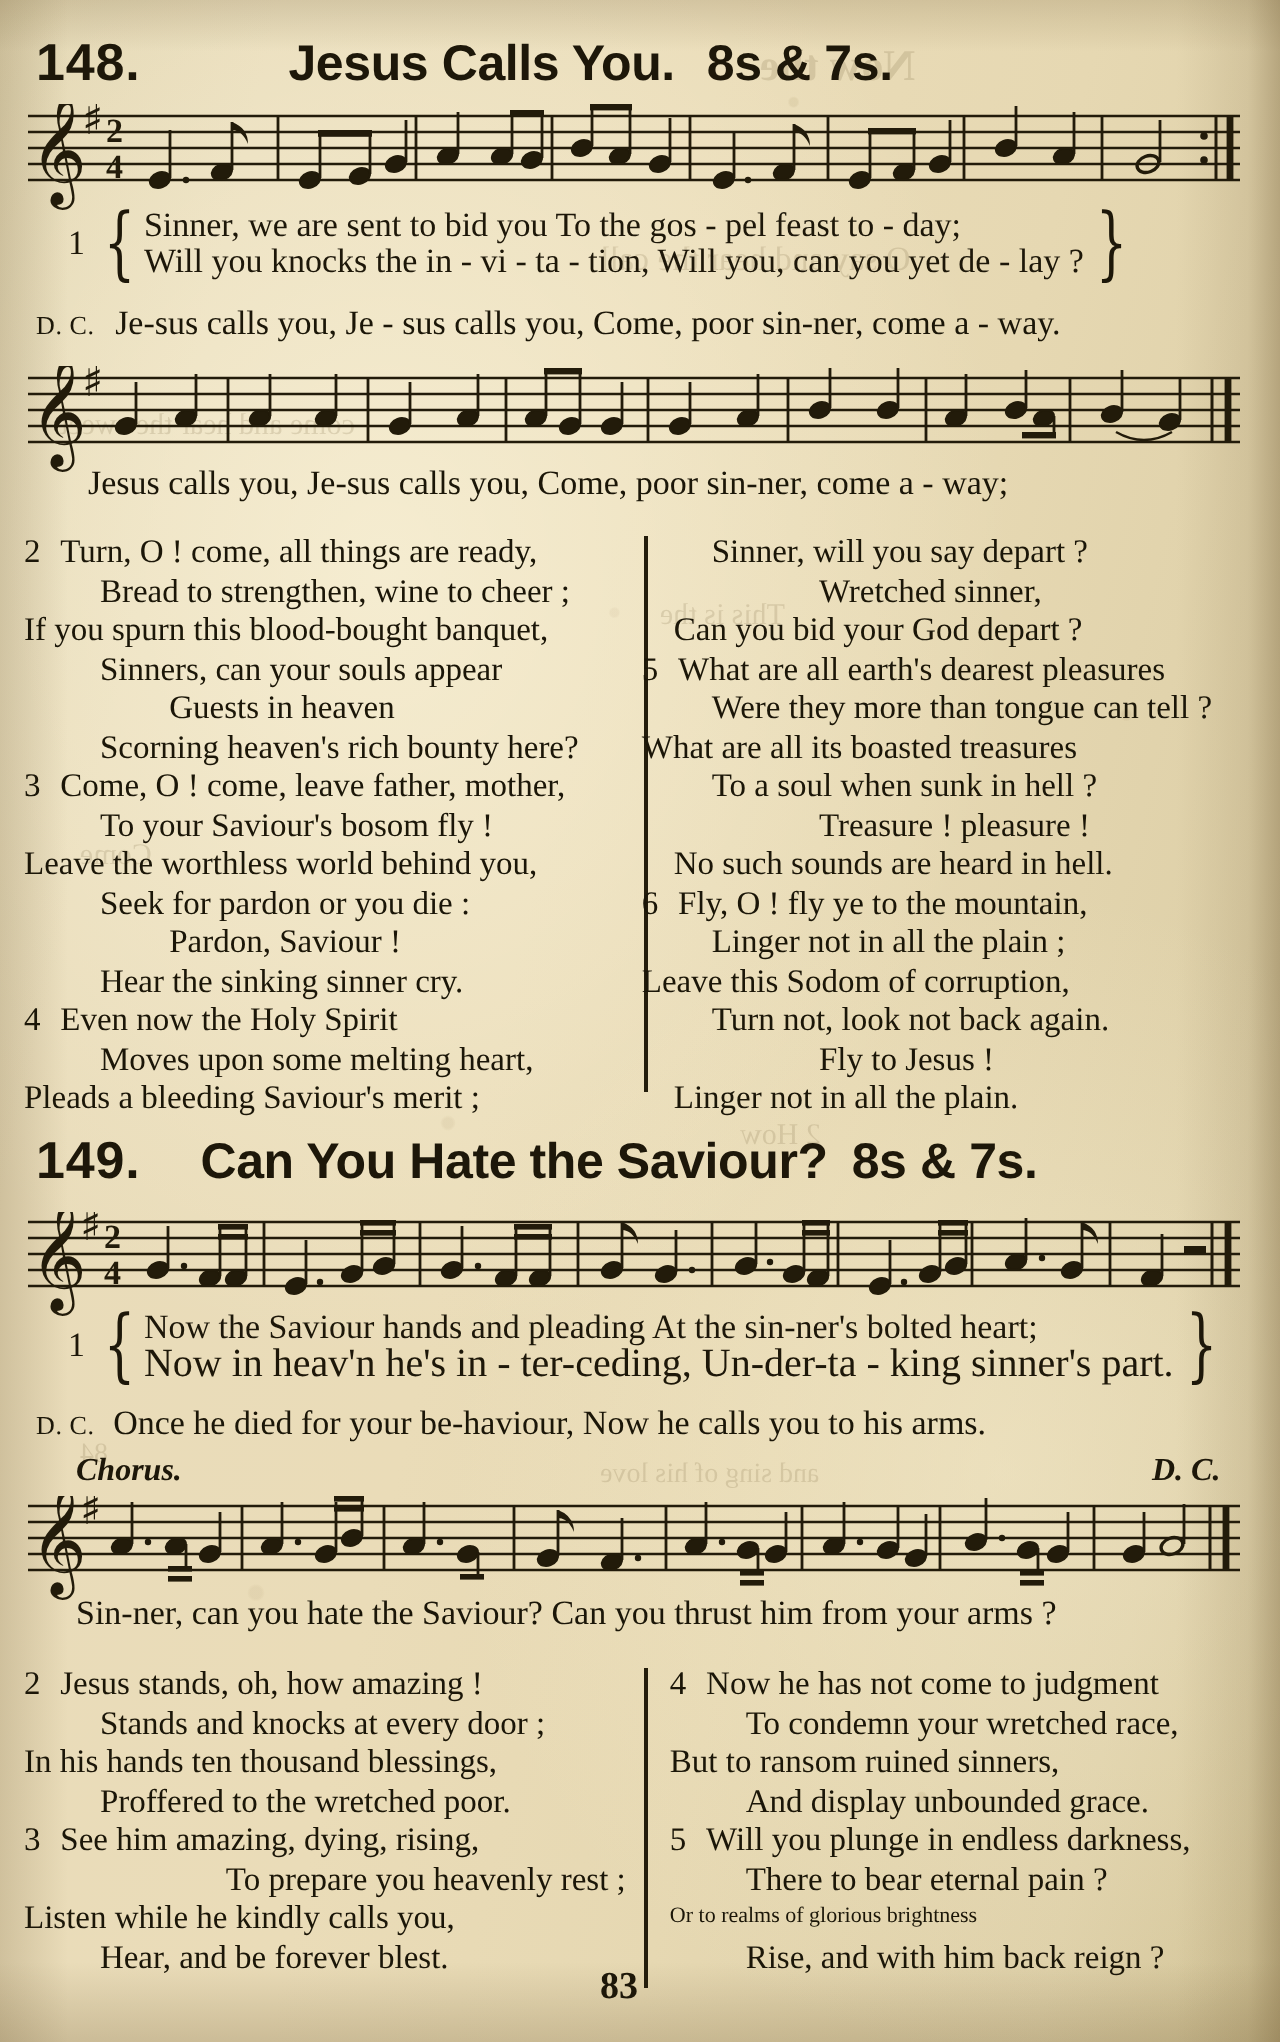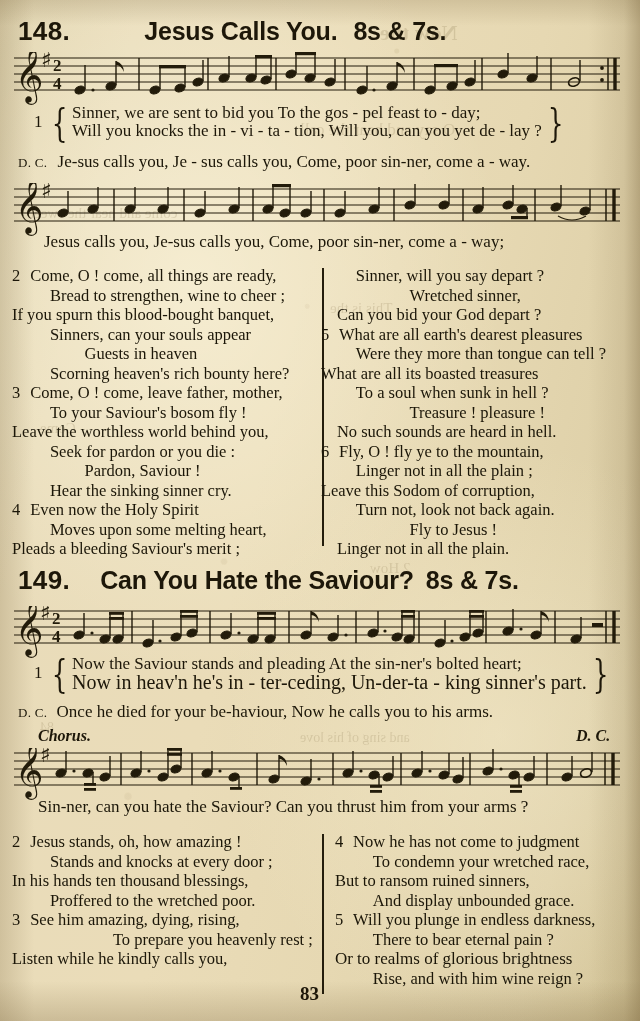--- a/index.html
+++ b/index.html
@@ -365,21 +365,21 @@
       </g>
     </svg>
   </div>
 
   <div class="lyricline" style="left:44px; top:232px; font-size:17px;">Jesus calls you, Je-sus calls you, Come, poor sin-ner, come  a   -   way;</div>
 
   <div class="verses" style="left:12px; top:266px; width:616px;">
     <div class="vcol" style="width:308px;">
 
       <div class="vstanza">
-        <div class="vline ind0" style="font-size:16.5px; line-height:19.5px;"><span class="num" style="width:1.1em;">2</span><span>Come, O ! come, all things are ready,</span></div>
+        <div class="vline ind0" style="font-size:16.5px; line-height:19.5px;"><span class="num" style="width:1.1em;">2</span><span>Turn, O ! come, all things are ready,</span></div>
         <div class="vline ind2" style="font-size:16.5px; line-height:19.5px;">Bread to strengthen, wine to cheer ;</div>
         <div class="vline" style="font-size:16.5px; line-height:19.5px;">If you spurn this blood-bought banquet,</div>
         <div class="vline ind2" style="font-size:16.5px; line-height:19.5px;">Sinners, can your souls appear</div>
         <div class="vline ind3" style="font-size:16.5px; line-height:19.5px;">Guests in heaven</div>
         <div class="vline ind2" style="font-size:16.5px; line-height:19.5px;">Scorning heaven's rich bounty here?</div>
       </div>
 
       <div class="vstanza">
         <div class="vline ind0" style="font-size:16.5px; line-height:19.5px;"><span class="num" style="width:1.1em;">3</span><span>Come, O ! come, leave father, mother,</span></div>
         <div class="vline ind2" style="font-size:16.5px; line-height:19.5px;">To your Saviour's bosom fly !</div>
@@ -529,21 +529,21 @@
         <line x1="573" y1="32" x2="573" y2="11" stroke-width="1.4"></line>
         <rect x="584" y="17" width="11" height="4" stroke="none"></rect>
       </g>
     </svg>
   </div>
 
   <div class="verse-brace-group" style="left:34px; top:655px;">
     <span class="vnum" style="font-size:17px;">1</span>
     <span class="brace" style="font-size:40px; margin:0 0px 0 4px;">{</span>
     <span class="brace-lines">
-      <div style="font-size:17px; line-height:18px;">Now the  Saviour stands and pleading At the sin-ner's  bolted heart;</div>
+      <div style="font-size:17px; line-height:18px;">Now the  Saviour hands and pleading At the sin-ner's  bolted heart;</div>
       <div style="font-size:20px; line-height:18px;">Now in heav'n he's  in - ter-ceding,  Un-der-ta - king  sinner's part.</div>
     </span>
     <span class="brace" style="font-size:40px; margin-left:1px;">}</span>
   </div>
 
   <div class="lyricline" style="left:18px; top:702px; font-size:17px;">
     <span class="dc-label" style="font-size:13px;">D. C.</span>
     <span style="margin-left:5px;">Once he died  for  your   be-haviour, Now he calls you   to   his arms.</span>
   </div>
 
@@ -654,40 +654,41 @@
         <div class="vline ind0" style="font-size:16.5px; line-height:19.5px;"><span class="num" style="width:1.1em;">2</span><span>Jesus stands, oh, how amazing !</span></div>
         <div class="vline ind2" style="font-size:16.5px; line-height:19.5px;">Stands and knocks at every door ;</div>
         <div class="vline" style="font-size:16.5px; line-height:19.5px;">In his hands ten thousand blessings,</div>
         <div class="vline ind2" style="font-size:16.5px; line-height:19.5px;">Proffered to the wretched poor.</div>
       </div>
 
       <div class="vstanza">
         <div class="vline ind0" style="font-size:16.5px; line-height:19.5px;"><span class="num" style="width:1.1em;">3</span><span>See him amazing, dying, rising,</span></div>
         <div class="vline ind2" style="font-size:16.5px; line-height:19.5px;text-align:right;">To prepare you heavenly rest ;</div>
         <div class="vline" style="font-size:16.5px; line-height:19.5px;">Listen while he kindly calls you,</div>
+        <div class="vline ind2" style="font-size:16.5px; line-height:19.5px;">Hear, and be forever blest.</div>
       </div>
 
     </div>
 
     <div class="vrule" style="left:310px; top:2px; height:160px;"></div>
 
     <div class="vcol" style="width:300px; margin-left:22px;">
 
       <div class="vstanza">
         <div class="vline ind0" style="font-size:16.5px; line-height:19.5px;"><span class="num" style="width:1.1em;">4</span><span>Now he  has not come to judgment</span></div>
         <div class="vline ind2" style="font-size:16.5px; line-height:19.5px;">To condemn your wretched race,</div>
         <div class="vline" style="font-size:16.5px; line-height:19.5px;">But to ransom ruined sinners,</div>
         <div class="vline ind2" style="font-size:16.5px; line-height:19.5px;">And display unbounded grace.</div>
       </div>
 
       <div class="vstanza">
         <div class="vline ind0" style="font-size:16.5px; line-height:19.5px;"><span class="num" style="width:1.1em;">5</span><span>Will you plunge in endless darkness,</span></div>
         <div class="vline ind2" style="font-size:16.5px; line-height:19.5px;">There to bear eternal pain ?</div>
-        <div class="vline" style="font-size:17px; line-height:19.5px;">Or to realms of  glorious brightness</div>
-        <div class="vline ind2" style="font-size:16.5px; line-height:19.5px;">Rise, and with him wine reign ?</div>
+        <div class="vline" style="font-size:11px; line-height:19.5px;">Or to realms of  glorious brightness</div>
+        <div class="vline ind2" style="font-size:16.5px; line-height:19.5px;">Rise, and with him back reign ?</div>
       </div>
 
     </div>
   </div>
 
   <div class="page-number" style="left:300px; top:983px; font-size:19px;">83</div>
 
   </div>
 </div>
 

